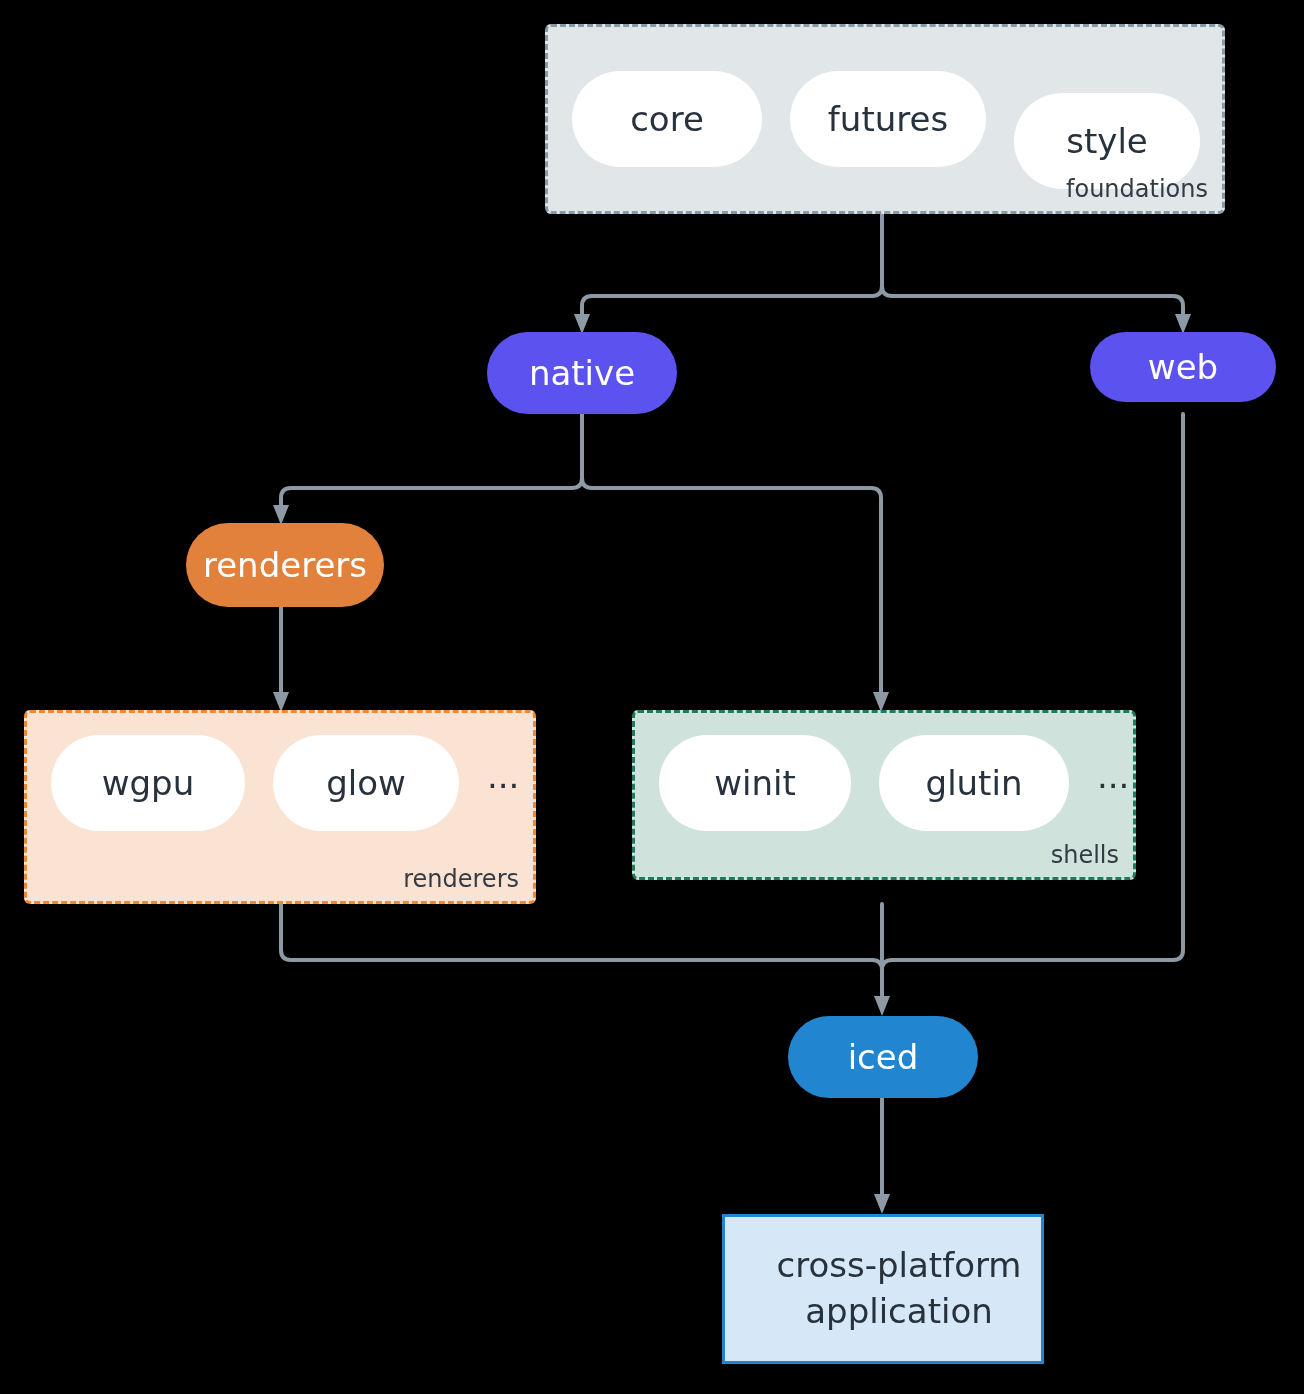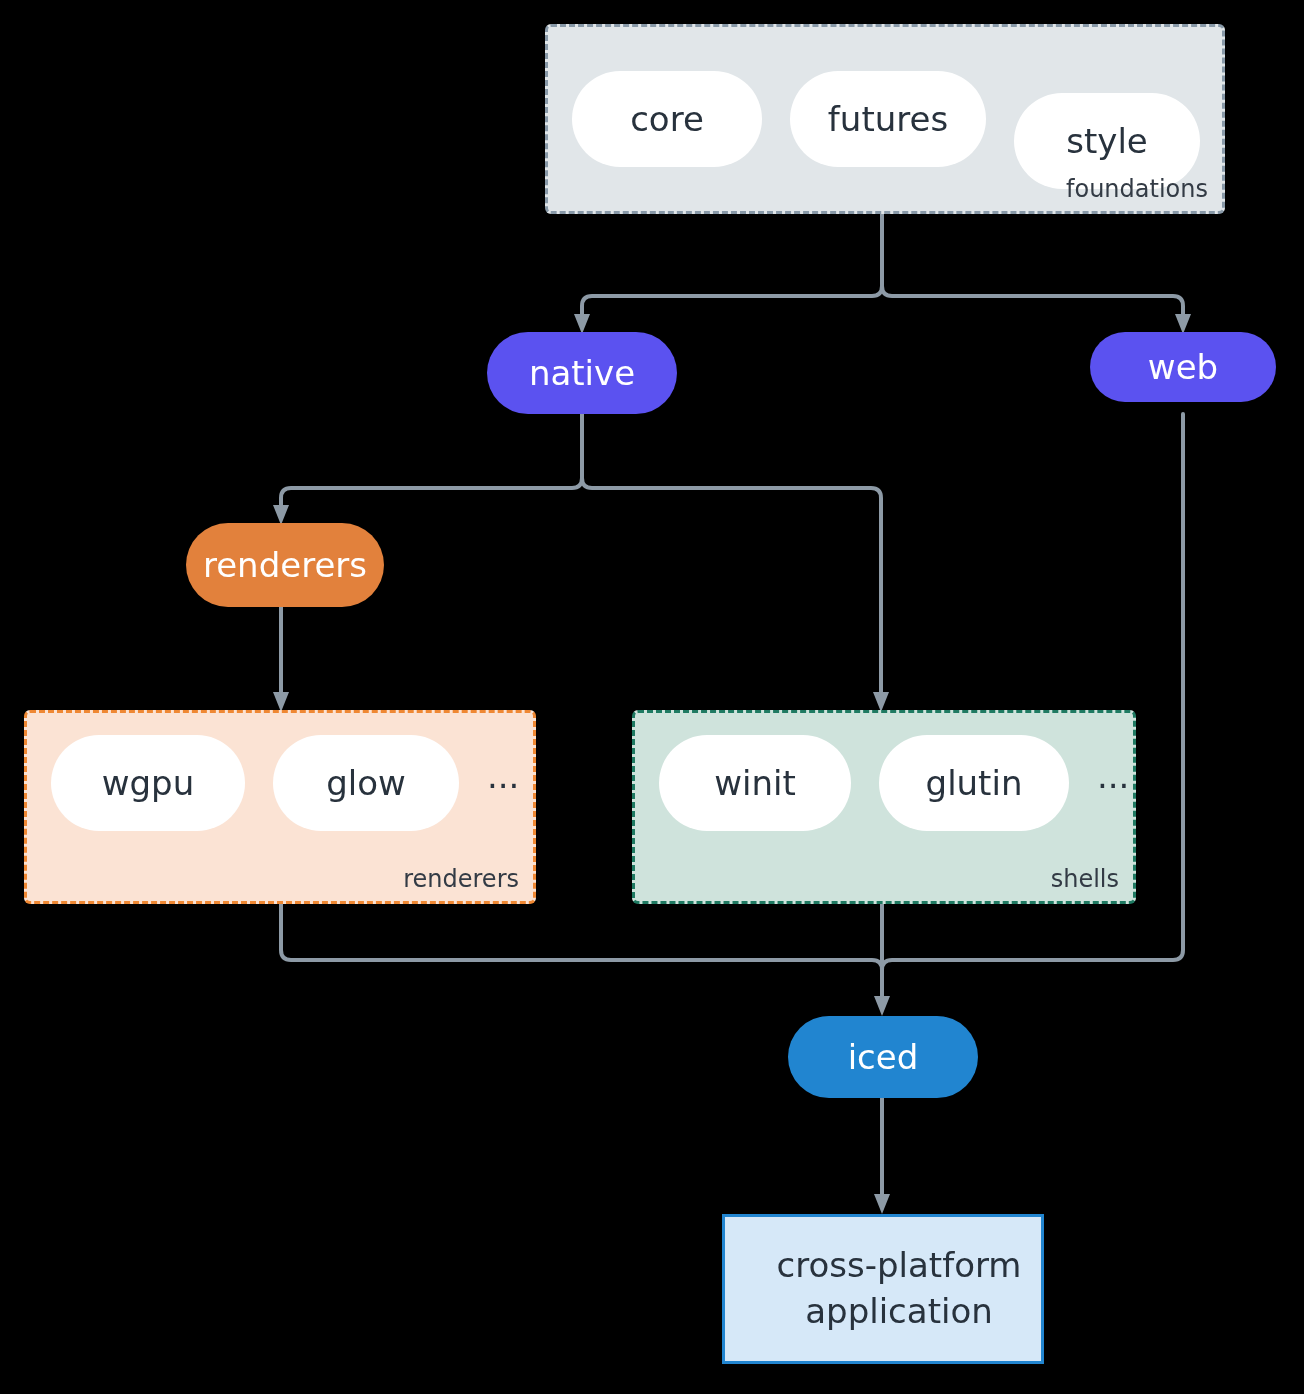--- a/index.html
+++ b/index.html
@@ -75,21 +75,21 @@
     top: 710px;
     width: 512px;
     height: 194px;
     background: #fbe3d4;
     border-color: #ef8833;
   }
   #cluster-shells {
     left: 632px;
     top: 710px;
     width: 504px;
-    height: 194px;
+    height: 170px;
     background: #cfe3dc;
     border-color: #1f7a62;
   }
 
   
   .pill {
     display: flex;
     align-items: center;
     justify-content: center;
     background: #ffffff;

